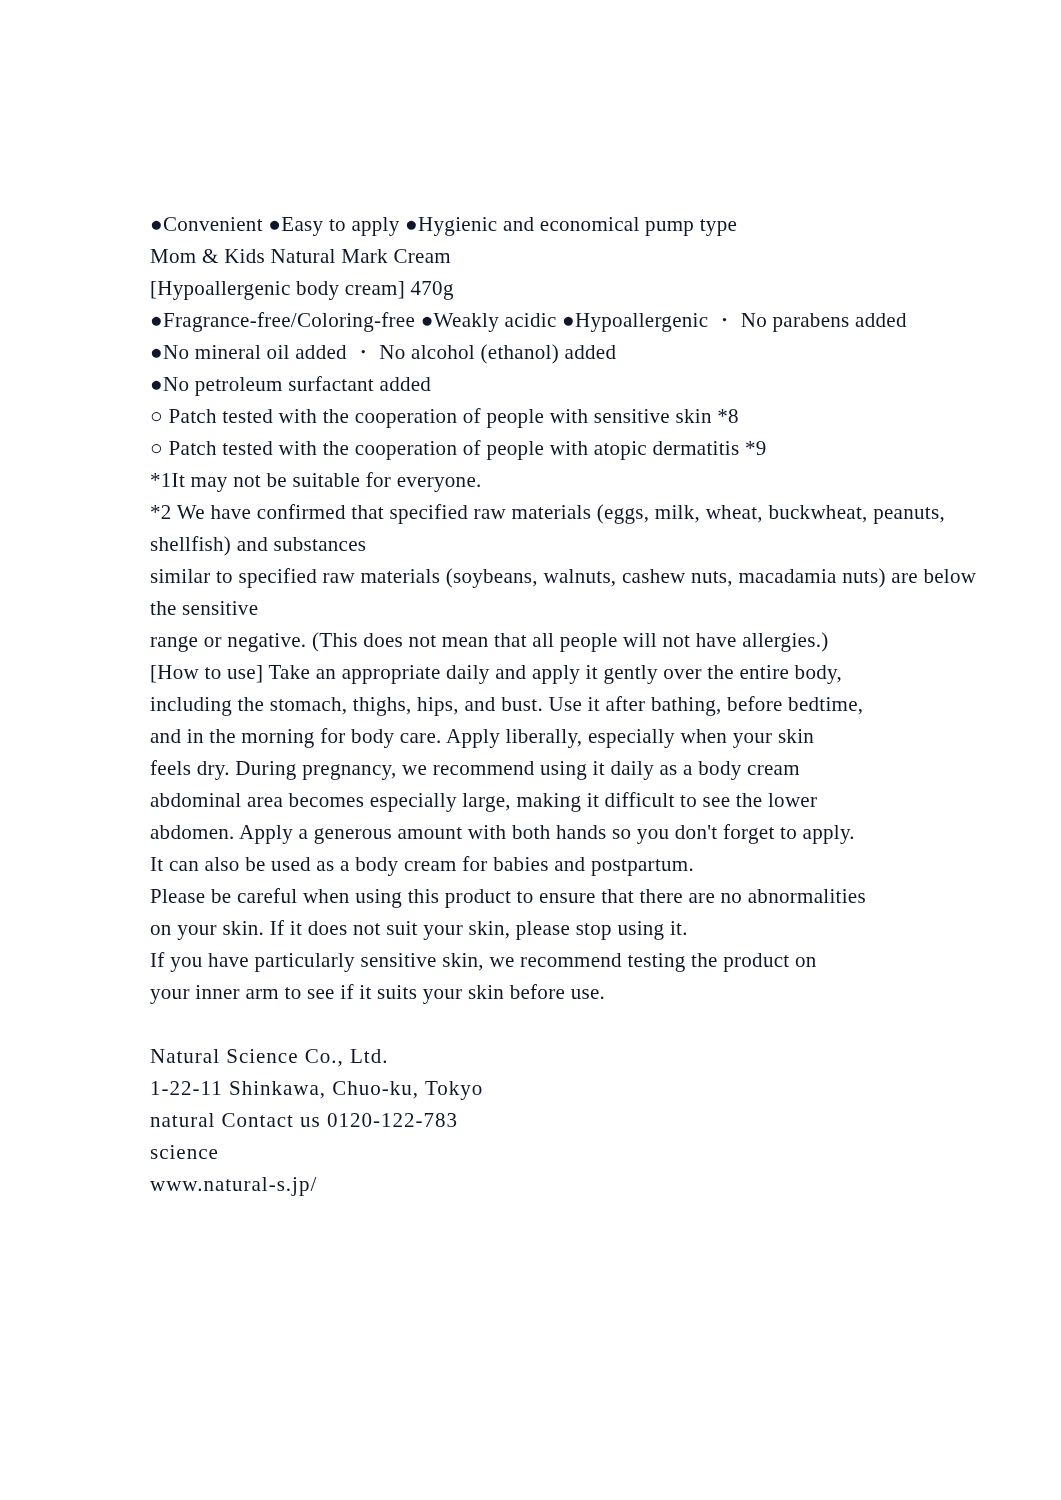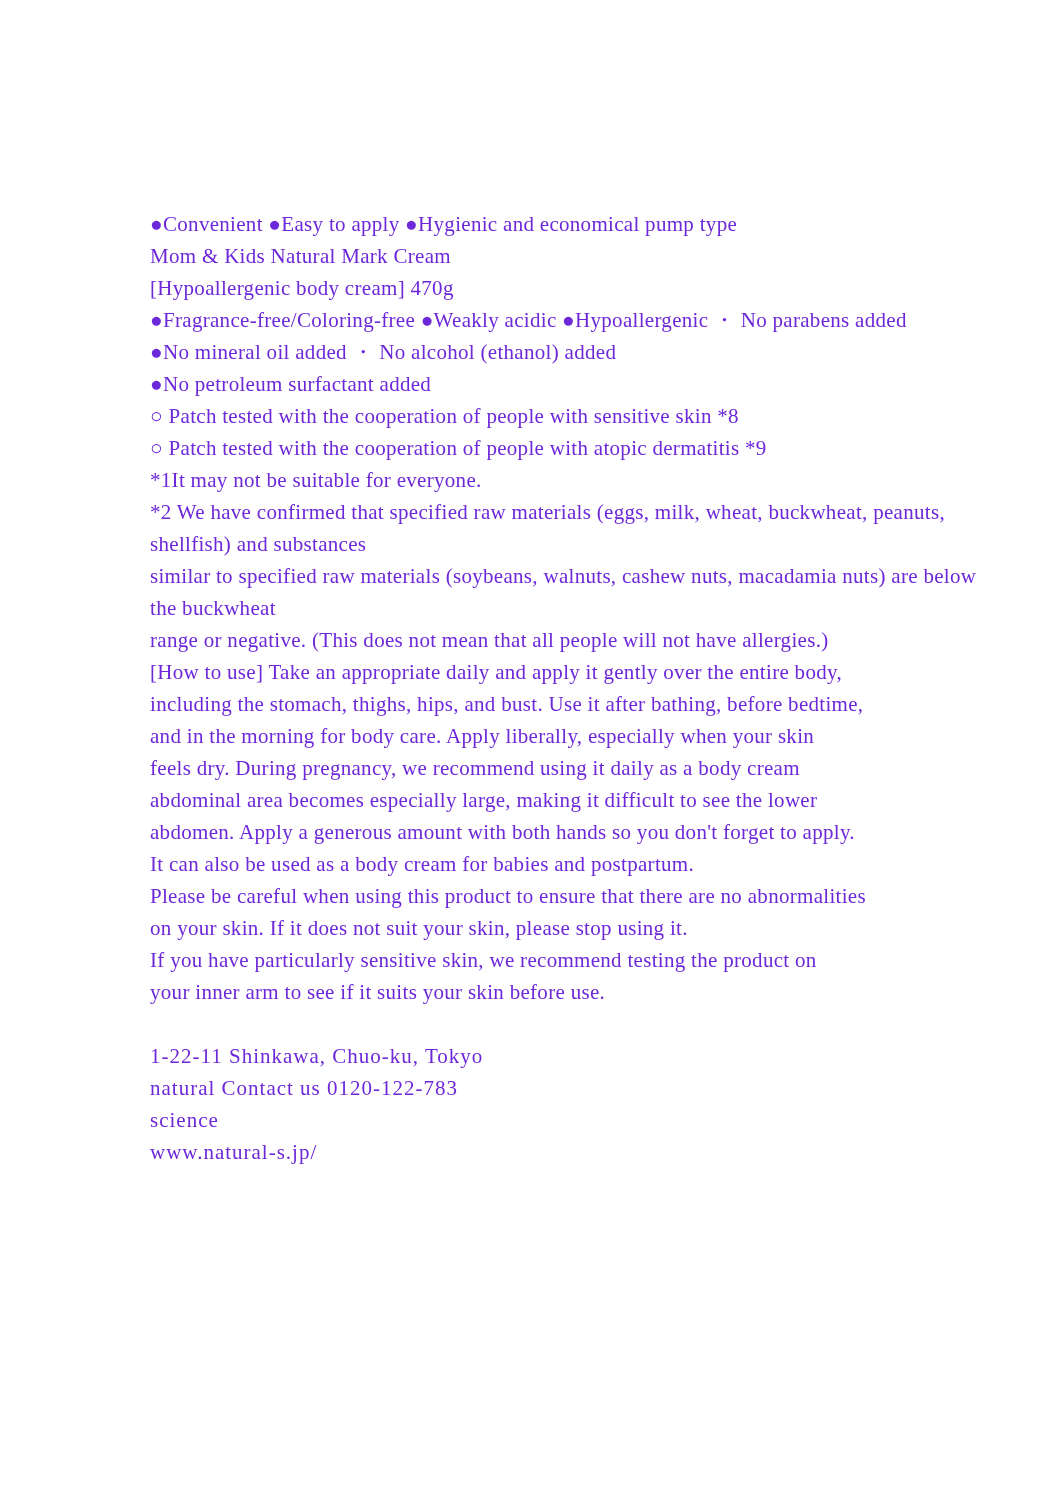--- a/index.html
+++ b/index.html
@@ -15,21 +15,21 @@
     overflow: hidden;
   }
   .text-block {
     position: absolute;
     left: 150px;
     top: 208px;
     width: 790px;
     font-family: "Liberation Serif", "DejaVu Serif", serif;
     font-size: 21px;
     line-height: 32px;
-    color: #6d28d9;
+    color: #0f172a;
     letter-spacing: 0.3px;
   }
   .line {
     min-height: 32px;
     white-space: pre;
   }
   .footer-line {
     letter-spacing: 1px;
   }
   .blank-line {
@@ -46,32 +46,33 @@
     <div class="line">[Hypoallergenic body cream] 470g</div>
     <div class="line">●Fragrance-free/Coloring-free ●Weakly acidic ●Hypoallergenic ・ No parabens added</div>
     <div class="line">●No mineral oil added ・ No alcohol (ethanol) added</div>
     <div class="line">●No petroleum surfactant added</div>
     <div class="line">○ Patch tested with the cooperation of people with sensitive skin *8</div>
     <div class="line">○ Patch tested with the cooperation of people with atopic dermatitis *9</div>
     <div class="line">*1It may not be suitable for everyone.</div>
     <div class="line">*2 We have confirmed that specified raw materials (eggs, milk, wheat, buckwheat, peanuts,</div>
     <div class="line">shellfish) and substances</div>
     <div class="line">similar to specified raw materials (soybeans, walnuts, cashew nuts, macadamia nuts) are below</div>
-    <div class="line">the buckwheat</div>
+    <div class="line">the sensitive</div>
     <div class="line">range or negative. (This does not mean that all people will not have allergies.)</div>
     <div class="line">[How to use] Take an appropriate daily and apply it gently over the entire body,</div>
     <div class="line">including the stomach, thighs, hips, and bust. Use it after bathing, before bedtime,</div>
     <div class="line">and in the morning for body care. Apply liberally, especially when your skin</div>
     <div class="line">feels dry. During pregnancy, we recommend using it daily as a body cream</div>
     <div class="line">abdominal area becomes especially large, making it difficult to see the lower</div>
     <div class="line">abdomen. Apply a generous amount with both hands so you don't forget to apply.</div>
     <div class="line">It can also be used as a body cream for babies and postpartum.</div>
     <div class="line">Please be careful when using this product to ensure that there are no abnormalities</div>
     <div class="line">on your skin. If it does not suit your skin, please stop using it.</div>
     <div class="line">If you have particularly sensitive skin, we recommend testing the product on</div>
     <div class="line">your inner arm to see if it suits your skin before use.</div>
     <div class="blank-line"></div>
+    <div class="line footer-line">Natural Science Co., Ltd.</div>
     <div class="line footer-line">1-22-11 Shinkawa, Chuo-ku, Tokyo</div>
     <div class="line footer-line">natural Contact us 0120-122-783</div>
     <div class="line footer-line">science</div>
     <div class="line footer-line">www.natural-s.jp/</div>
   </div>
 </div>
 
 </body></html>

